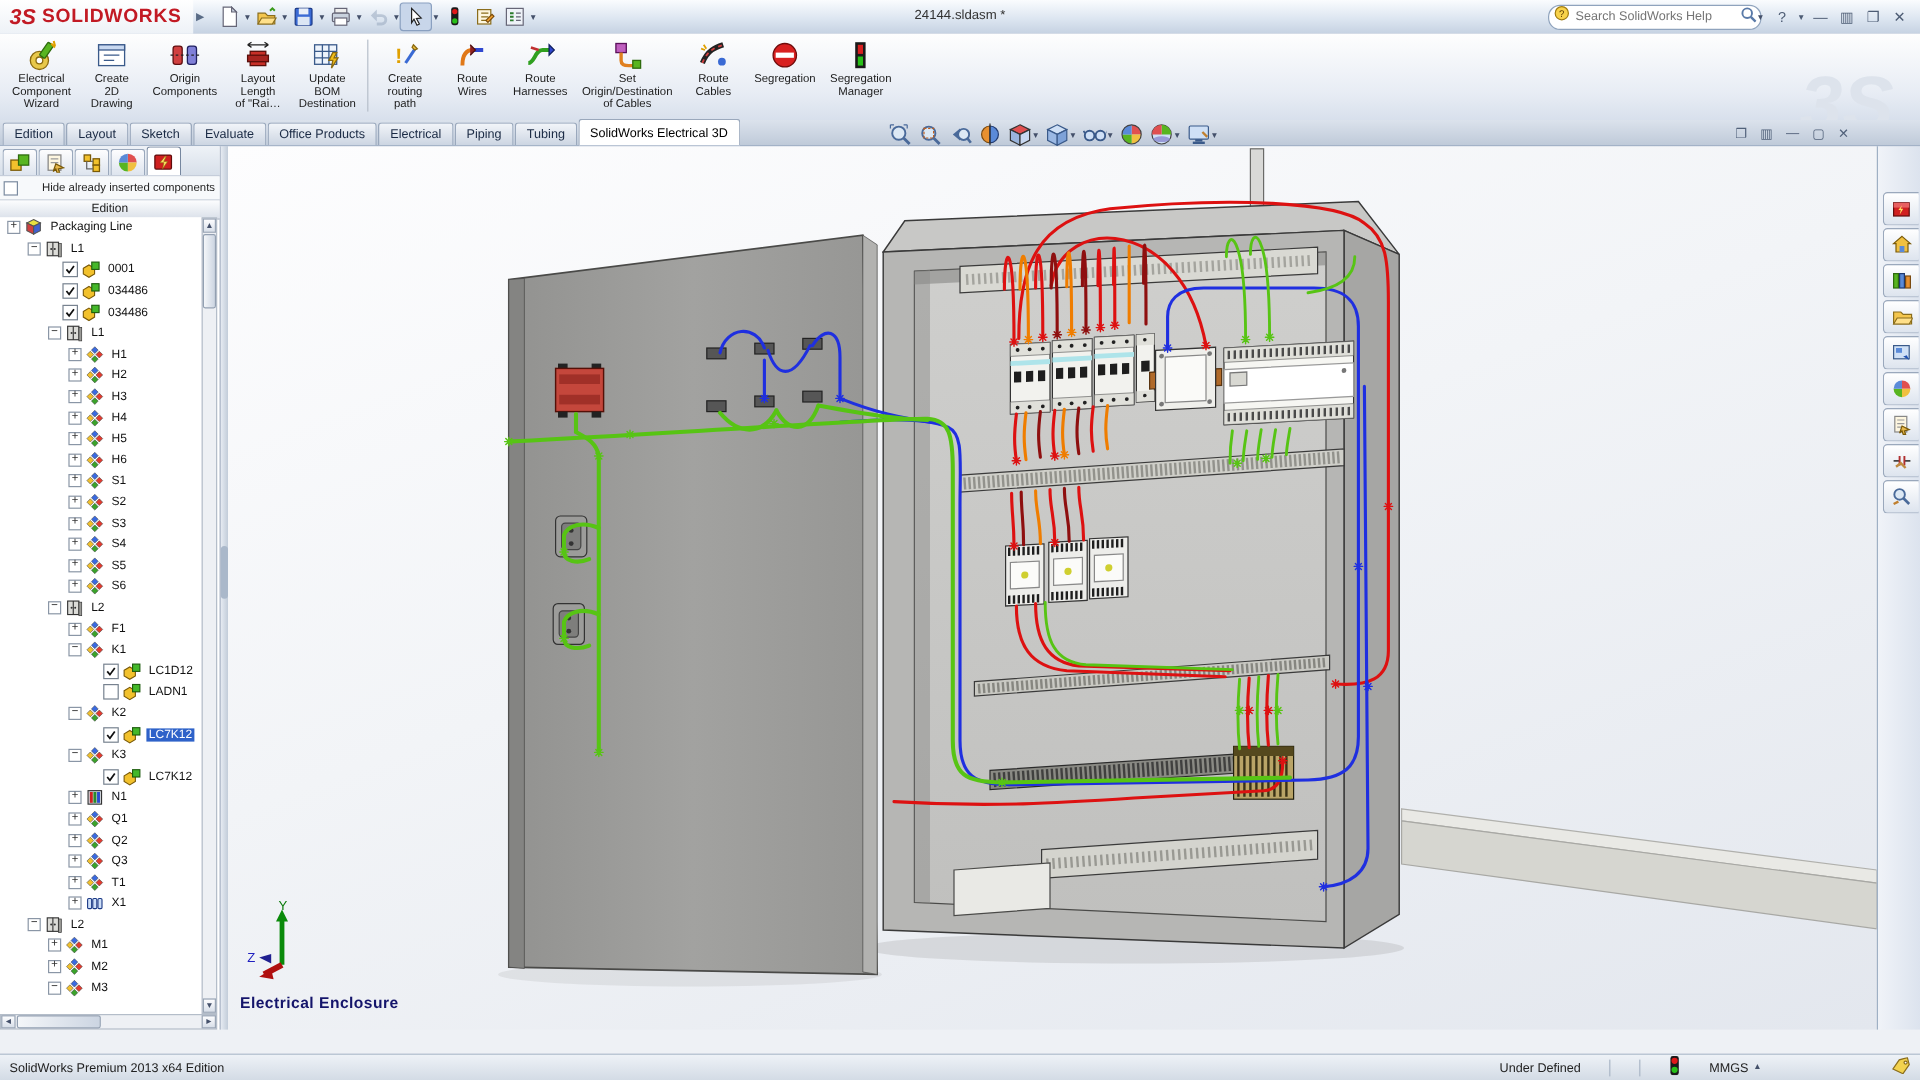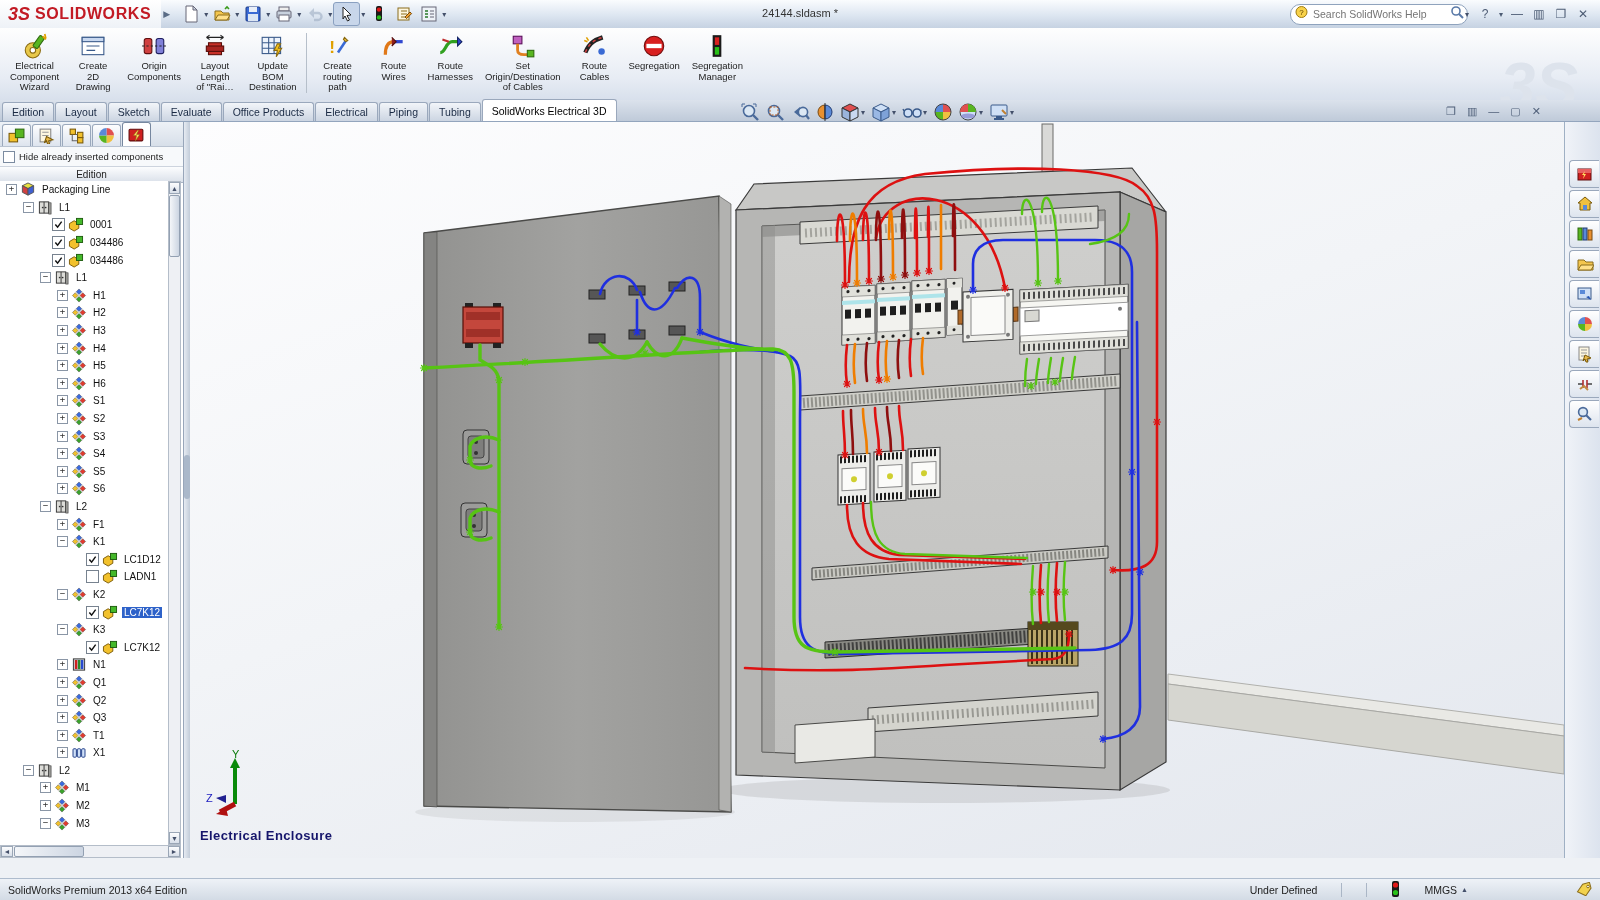--- a/index.html
+++ b/index.html
@@ -44,21 +44,21 @@
   #vp-tools{left:740px;top:102px;display:flex;gap:5px;align-items:center;}
   .vpt{display:flex;align-items:center;}
   #doc-controls{left:1446px;top:105px;display:flex;gap:11px;color:#51617a;font-size:11px;}
   
   #leftpanel{left:0;top:122px;width:184px;height:736px;background:#fff;border-right:1px solid #98a6ba;box-sizing:border-box;}
   #mgr-tabs{height:24px;display:flex;align-items:flex-end;padding-left:2px;
     background:linear-gradient(#eef2f7,#d7dfe9);border-bottom:1px solid #b9c3d1;}
   .mtab{width:27px;height:21px;border:1px solid #9aa8bc;border-bottom:none;border-radius:3px 3px 0 0;
     background:linear-gradient(#fdfdfe,#dde4ee);display:flex;align-items:center;justify-content:center;margin-right:1px;}
   .mtab.active{background:#fff;border-color:#76879f;height:23px;}
-  #hide-row{height:19px;display:flex;align-items:center;font-size:9.5px;color:#222;gap:4px;padding-left:3px;background:#f7f9fb;}
+  #hide-row{height:19px;display:flex;align-items:center;font-size:9.5px;color:#222;gap:20px;padding-left:3px;background:#f7f9fb;}
   #hide-chk{width:10px;height:10px;border:1px solid #7b8ba0;background:#fff;flex:none;}
   #symbols-hdr{height:15px;line-height:15px;text-align:center;font-size:10px;color:#222;
     background:linear-gradient(#fcfdfe,#dbe1ea);border-top:1px solid #cdd4de;border-bottom:1px solid #aab4c4;}
   #tree{position:absolute;left:0;top:59px;width:168px;height:664px;overflow:hidden;background:#fff;}
   .trow{height:17.6px;display:flex;align-items:center;font-size:10px;color:#111;white-space:nowrap;}
   .texp{width:9px;height:9px;border:1px solid #8a96a6;background:#fff;flex:none;margin-right:3px;
     font-size:9px;line-height:7px;text-align:center;color:#333;font-family:"DejaVu Sans Mono",monospace;}
   .tchk{width:11px;height:11px;border:1px solid #77828f;background:#fff;flex:none;margin-right:3px;display:flex;align-items:center;justify-content:center;}
   .ticon{width:16px;height:15px;flex:none;margin-right:4px;}
   .tlabel{padding:0 2px;}

